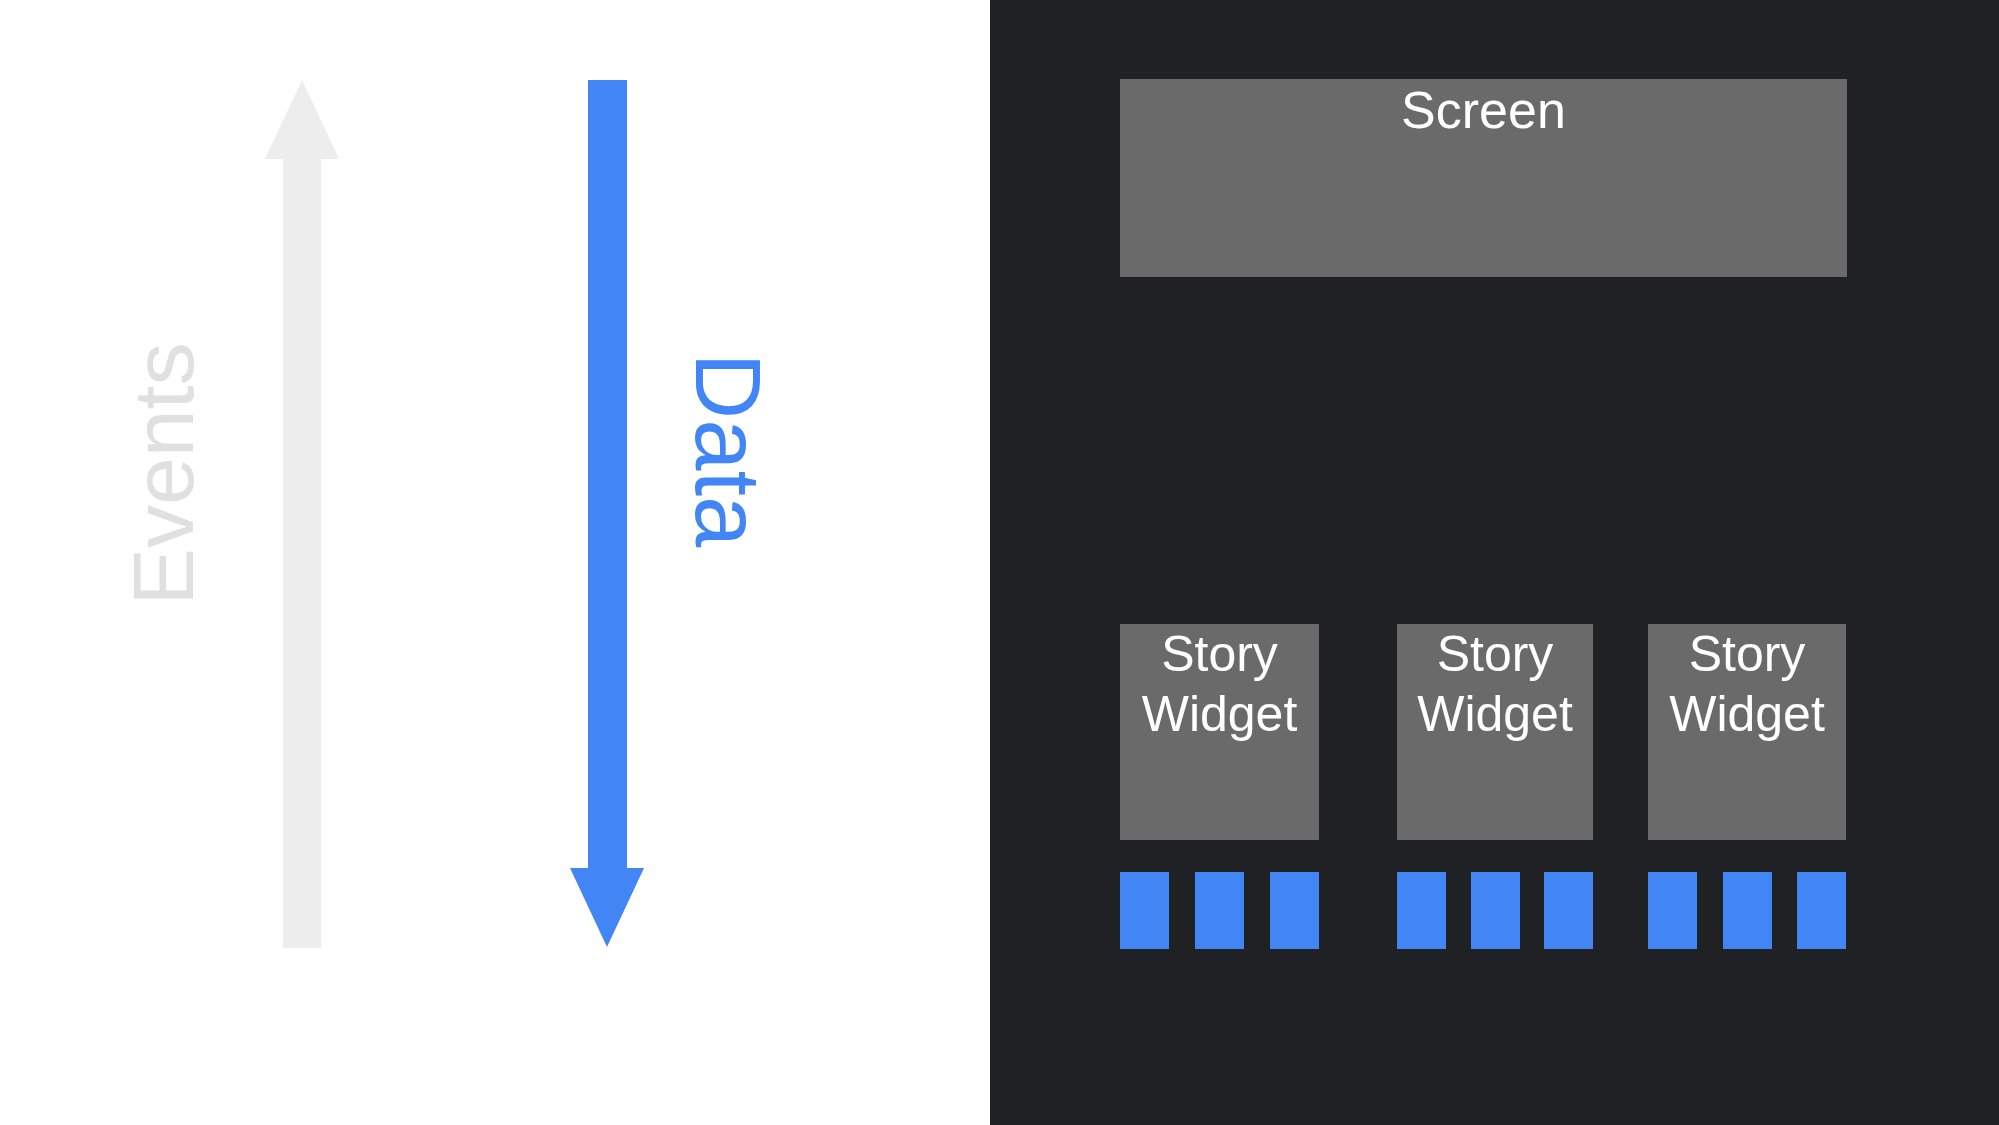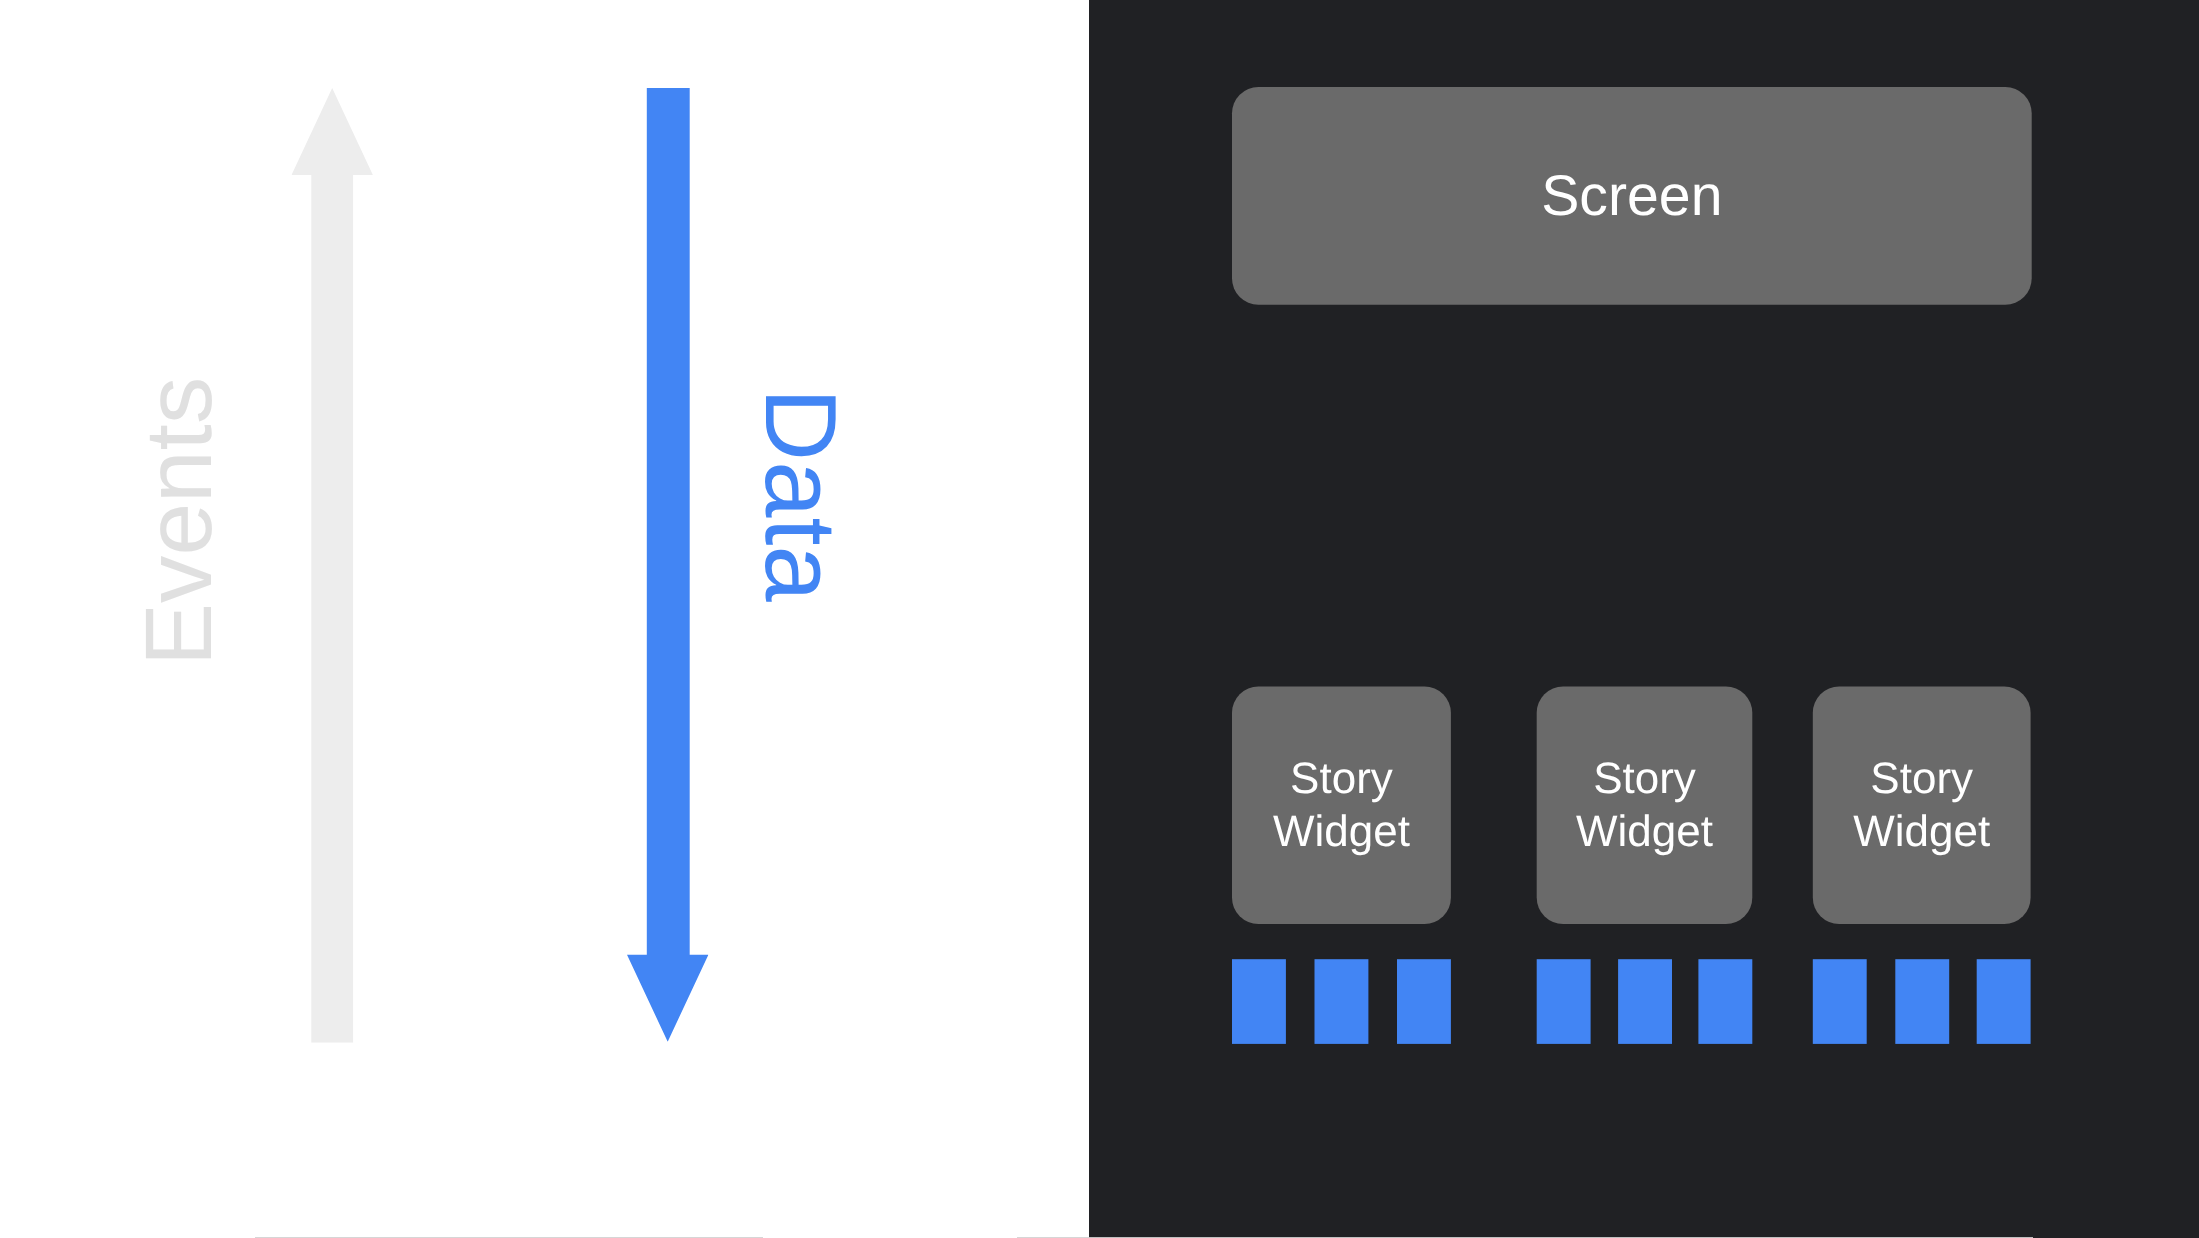--- a/index.html
+++ b/index.html
@@ -42,30 +42,28 @@
   .dark-panel {
     left: 990px; top: 0;
     width: 1009px; height: 1125px;
     background: var(--panel-background, #202124);
   }
   .gray-box {
     position: absolute;
     background: var(--box-gray, #6a6a6a);
     color: var(--box-text, #ffffff);
     display: flex;
-    align-items: center;
     justify-content: center;
     text-align: center;
     font-size: 52px;
     line-height: 1.2;
-    border-radius: 24px;
   }
   .box-screen   { left: 130px; top:  79px; width: 727px; height: 198px; }
   .box-newsfeed { left: 130px; top: 342px; width: 727px; height: 212px; }
-  .box-story    { top: 624px; height: 216px; font-size: 40px; }
+  .box-story    { top: 624px; height: 216px; font-size: 50px; }
   .box-story.s1 { left: 130px; width: 199px; }
   .box-story.s2 { left: 407px; width: 196px; }
   .box-story.s3 { left: 658px; width: 198px; }
   .story-label { display: inline-block; width: 100%; }
 
   .squares-row {
     position: absolute;
     top: 872px;
     height: 77px;
     display: flex;

